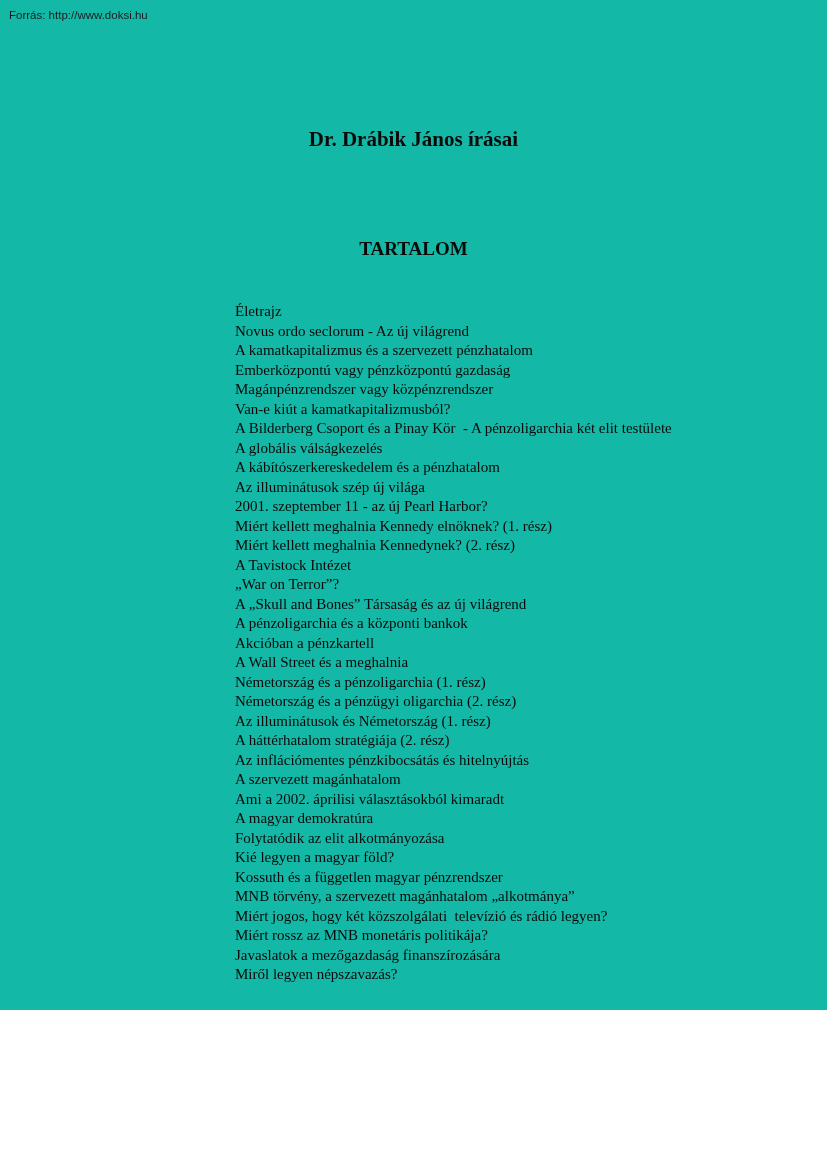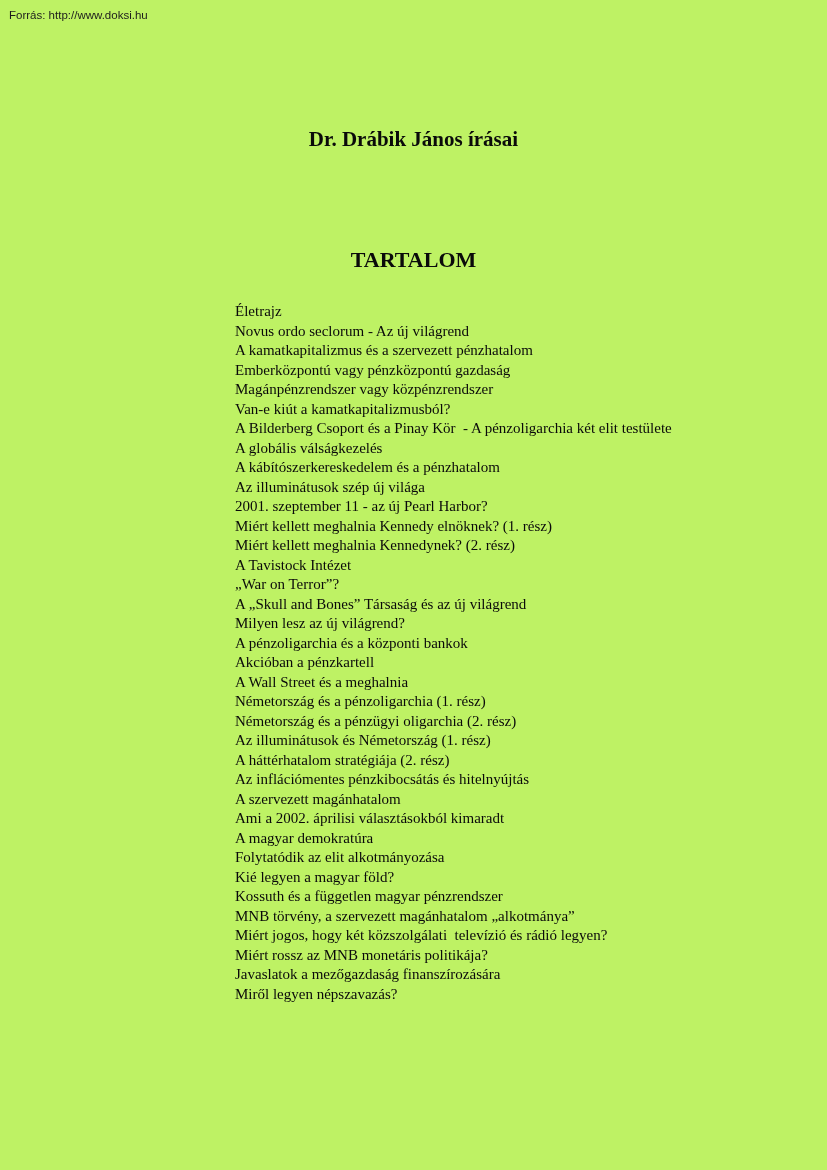--- a/index.html
+++ b/index.html
@@ -3,22 +3,22 @@
 <meta charset="utf-8">
 <style>
   html, body {
     margin: 0;
     padding: 0;
     background: #ffffff;
   }
   .page {
     position: relative;
     width: 827px;
-    height: 1170px;
-    background: #bef264;
+    height: 1010px;
+    background: #14b8a6;
     color: #000000;
     overflow: hidden;
   }
   .source-header {
     position: absolute;
     left: 9px;
     top: 8px;
     font-family: "Liberation Sans", sans-serif;
     font-size: 11.5px;
     line-height: 14px;
@@ -34,25 +34,25 @@
     font-family: "Liberation Serif", serif;
     font-weight: bold;
     font-size: 21px;
     line-height: 1;
     color: #0a0a0a;
   }
   .toc-heading {
     position: absolute;
     left: 0;
     right: 0;
-    top: 249px;
+    top: 239px;
     text-align: center;
     font-family: "Liberation Serif", serif;
     font-weight: bold;
-    font-size: 22px;
+    font-size: 19px;
     line-height: 1;
     color: #0a0a0a;
   }
   .toc-list {
     position: absolute;
     left: 235px;
     top: 302px;
     font-family: "Liberation Serif", serif;
     font-size: 15px;
     line-height: 19.5px;
@@ -83,21 +83,20 @@
       <div class="toc-line">A Bilderberg Csoport és a Pinay Kör  - A pénzoligarchia két elit testülete</div>
       <div class="toc-line">A globális válságkezelés</div>
       <div class="toc-line">A kábítószerkereskedelem és a pénzhatalom</div>
       <div class="toc-line">Az illuminátusok szép új világa</div>
       <div class="toc-line">2001. szeptember 11 - az új Pearl Harbor?</div>
       <div class="toc-line">Miért kellett meghalnia Kennedy elnöknek? (1. rész)</div>
       <div class="toc-line">Miért kellett meghalnia Kennedynek? (2. rész)</div>
       <div class="toc-line">A Tavistock Intézet</div>
       <div class="toc-line">„War on Terror”?</div>
       <div class="toc-line">A „Skull and Bones” Társaság és az új világrend</div>
-      <div class="toc-line">Milyen lesz az új világrend?</div>
       <div class="toc-line">A pénzoligarchia és a központi bankok</div>
       <div class="toc-line">Akcióban a pénzkartell</div>
       <div class="toc-line">A Wall Street és a meghalnia</div>
       <div class="toc-line">Németország és a pénzoligarchia (1. rész)</div>
       <div class="toc-line">Németország és a pénzügyi oligarchia (2. rész)</div>
       <div class="toc-line">Az illuminátusok és Németország (1. rész)</div>
       <div class="toc-line">A háttérhatalom stratégiája (2. rész)</div>
       <div class="toc-line">Az inflációmentes pénzkibocsátás és hitelnyújtás</div>
       <div class="toc-line">A szervezett magánhatalom</div>
       <div class="toc-line">Ami a 2002. áprilisi választásokból kimaradt</div>

